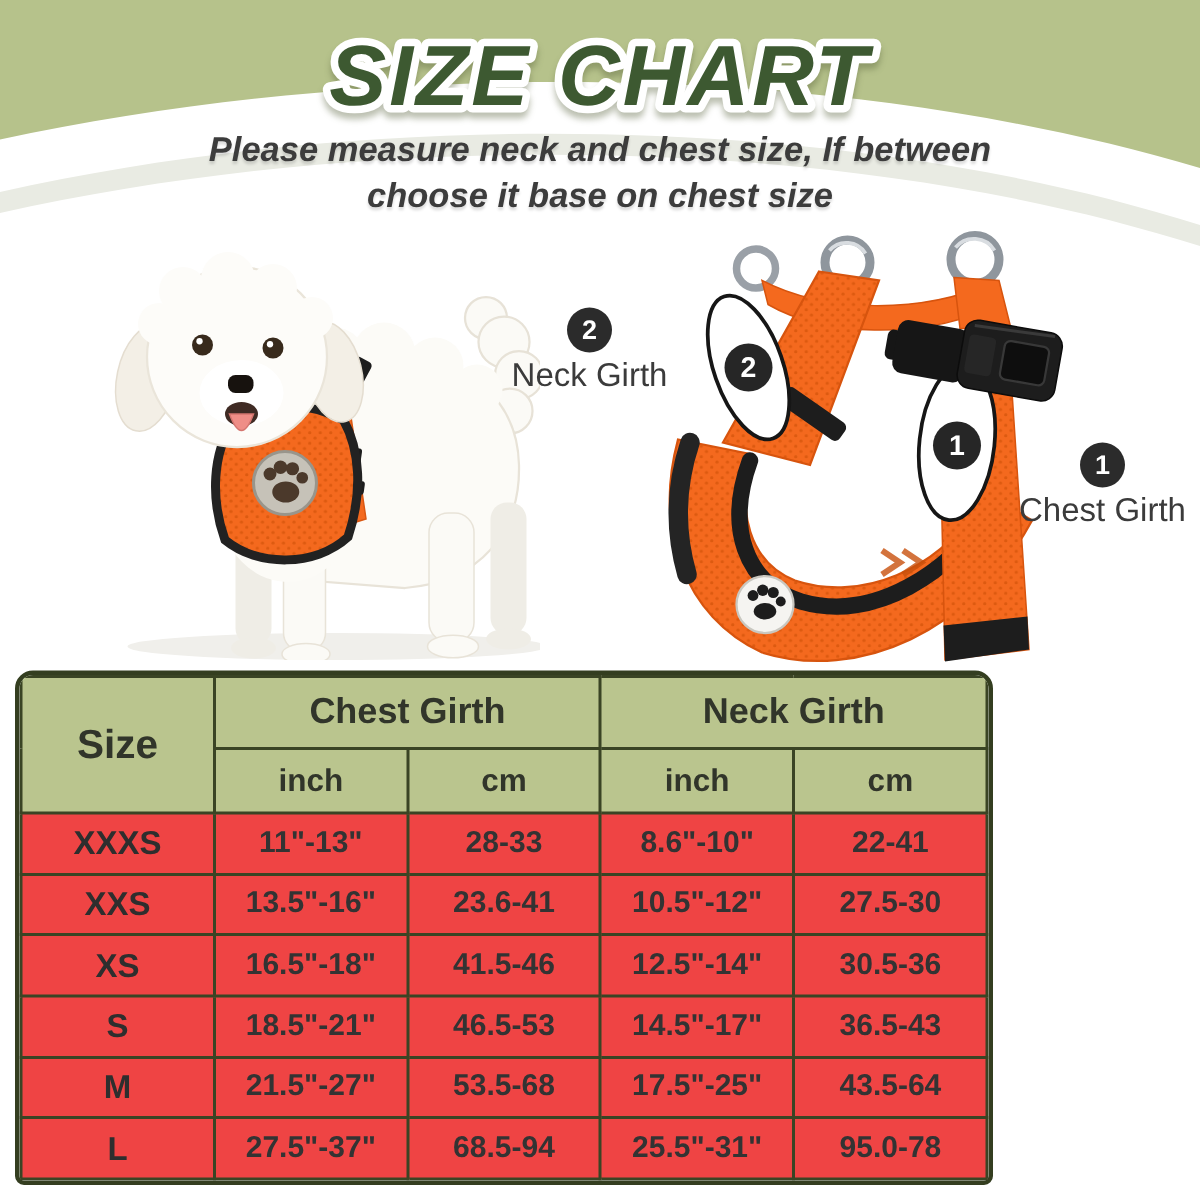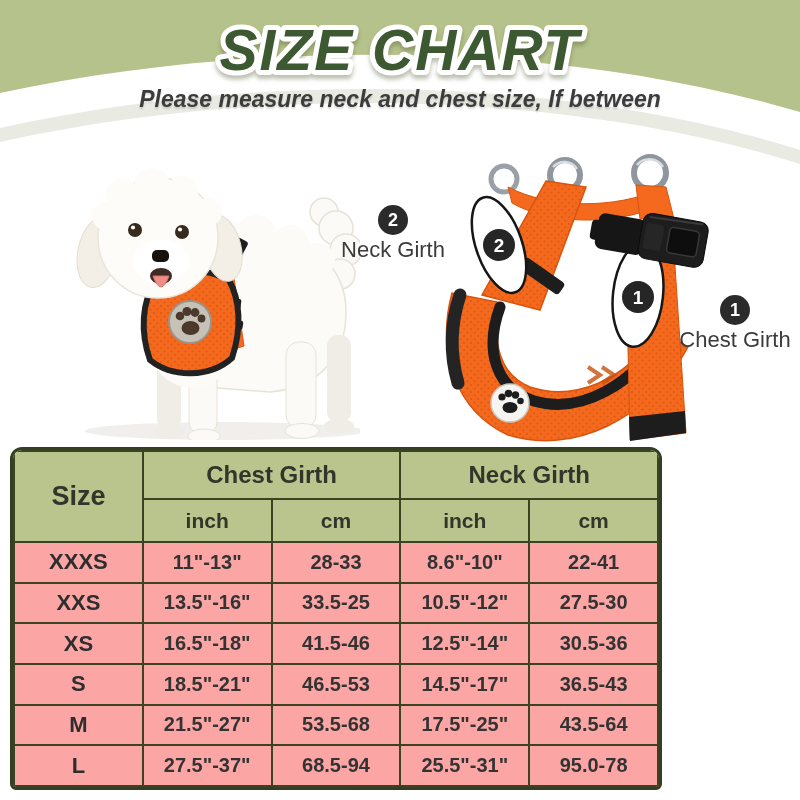--- a/index.html
+++ b/index.html
@@ -31,41 +31,42 @@
   .size-table-wrap{position:absolute;left:10px;top:447px;width:652px;height:343px;box-sizing:border-box;
        border:3px solid #343e20;border-radius:12px 12px 6px 6px;overflow:hidden;background:#fff;}
   table.size-table{width:100%;height:100%;border-collapse:collapse;table-layout:fixed;}
   .size-table th,.size-table td{border:2px solid #3a4424;text-align:center;vertical-align:middle;}
   .size-table thead th{background:#bac58e;color:#31352a;}
   .size-table thead tr.r1 th{height:44px;}
   .size-table thead tr.r2 th{height:39px;}
   th.size-h{font-size:27px;font-weight:bold;}
   th.group-h{font-size:24px;font-weight:bold;}
   th.unit-h{font-size:21px;font-weight:bold;margin-left:40px;}
-  .size-table tbody td{background:#fca5a5;font-size:20px;font-weight:bold;color:#333333;}
+  .size-table tbody td{background:#ef4444;font-size:20px;font-weight:bold;color:#333333;}
   .size-table tbody td.size-cell{font-size:22px;color:#2e2e2e;}
 
   svg text.marker-num{font-family:"Liberation Sans",sans-serif;font-weight:bold;fill:#ffffff;}
 </style>
 </head>
 <body>
 
 <div id="app">
 
   <svg class="header-decor" viewBox="0 0 800 240">
     <path d="M0,128 C250,72 560,74 800,150 L800,164 C560,88 250,86 0,142 Z" fill="#e9ebe3"></path>
     <path d="M0,0 H800 V112 C550,38 250,40 0,93 Z" fill="#b6c28b"></path>
   </svg>
 
   <svg class="title-svg" viewBox="0 0 800 84">
     <text x="400" y="64" text-anchor="middle">SIZE CHART</text>
   </svg>
 
   <div class="subtitle">
     <div>Please measure neck and chest size, If between</div>
+    <div>choose it base on chest size</div>
   </div>
 
   <svg class="dog-svg" viewBox="0 0 320 290">
     <defs>
       <pattern id="dogmesh" width="7" height="7" patternUnits="userSpaceOnUse">
         <rect width="7" height="7" fill="#f4691e"></rect>
         <circle cx="2" cy="2" r="1.1" fill="#dd5a10"></circle>
         <circle cx="5.5" cy="5.5" r="1.1" fill="#dd5a10"></circle>
       </pattern>
     </defs>
@@ -213,21 +214,21 @@
         <tr>
           <td class="size-cell">XXXS</td>
           <td>11"-13"</td>
           <td>28-33</td>
           <td>8.6"-10"</td>
           <td>22-41</td>
         </tr>
         <tr>
           <td class="size-cell">XXS</td>
           <td>13.5"-16"</td>
-          <td>33.5-25</td>
+          <td>23.6-41</td>
           <td>10.5"-12"</td>
           <td>27.5-30</td>
         </tr>
         <tr>
           <td class="size-cell">XS</td>
           <td>16.5"-18"</td>
           <td>41.5-46</td>
           <td>12.5"-14"</td>
           <td>30.5-36</td>
         </tr>

